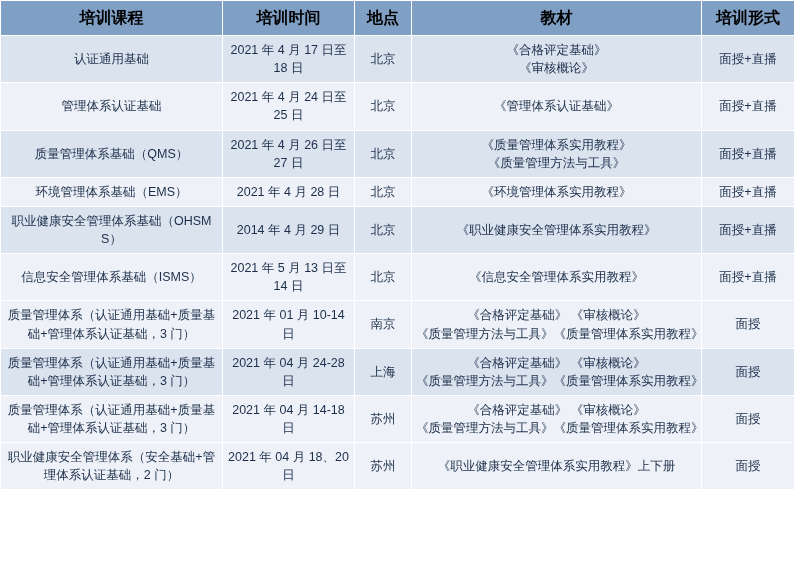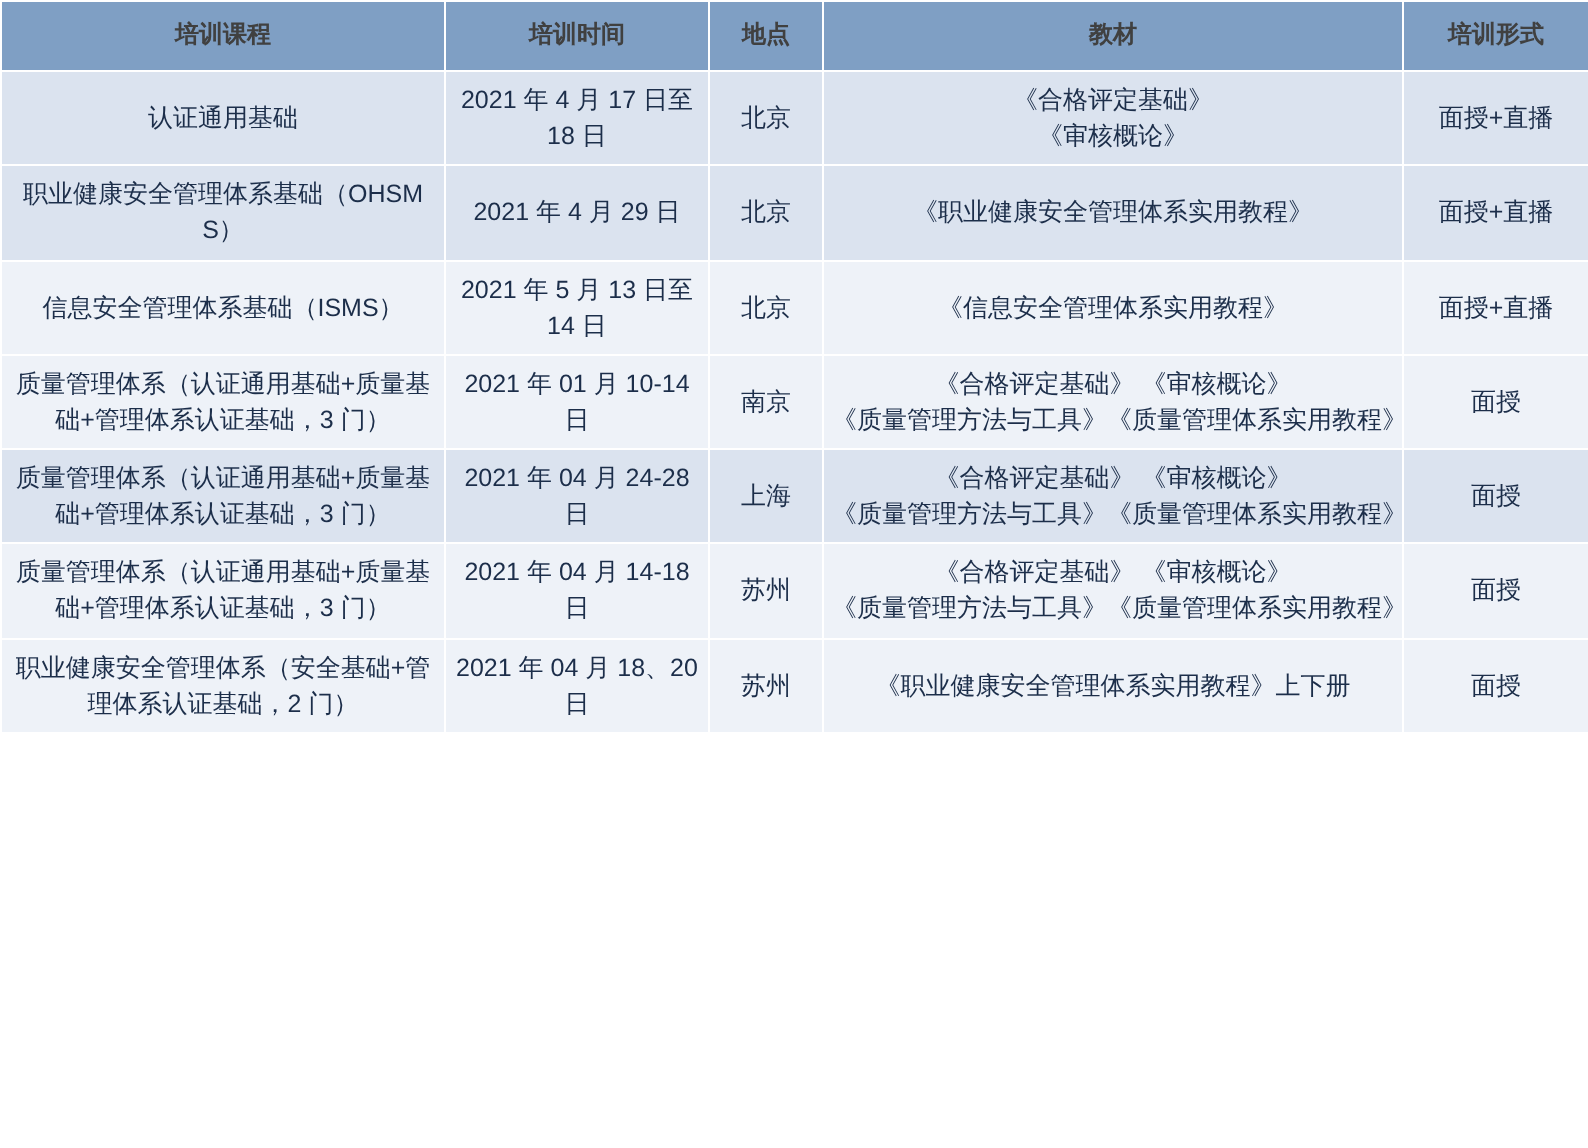--- a/index.html
+++ b/index.html
@@ -24,23 +24,23 @@
     text-align: center;
     vertical-align: middle;
     color: #1c2e4a;
     font-size: 12.5px;
     line-height: 1.45;
     padding: 5px 4px;
     word-break: break-all;
   }
   #training-table thead th {
     background: #7f9fc4;
-    color: #404040;
+    color: #000000;
     font-weight: bold;
-    font-size: 12px;
+    font-size: 16px;
     height: 26px;
     padding: 4px 3px;
   }
   tbody tr.row-odd td {
     background: #dbe3ef;
   }
   tbody tr.row-even td {
     background: #eef2f8;
   }
   td.col-course {
@@ -98,23 +98,51 @@
       <tr class="row-odd">
         <td class="col-course">认证通用基础</td>
         <td class="col-time">2021 年 4 月 17 日至 18 日</td>
         <td class="col-place">北京</td>
         <td class="col-material">
           <span class="mat-line">《合格评定基础》</span>
           <span class="mat-line">《审核概论》</span>
         </td>
         <td class="col-mode">面授+直播</td>
       </tr>
+      <tr class="row-even">
+        <td class="col-course">管理体系认证基础</td>
+        <td class="col-time">2021 年 4 月 24 日至 25 日</td>
+        <td class="col-place">北京</td>
+        <td class="col-material">
+          <span class="mat-line">《管理体系认证基础》</span>
+        </td>
+        <td class="col-mode">面授+直播</td>
+      </tr>
+      <tr class="row-odd">
+        <td class="col-course">质量管理体系基础（QMS）</td>
+        <td class="col-time">2021 年 4 月 26 日至 27 日</td>
+        <td class="col-place">北京</td>
+        <td class="col-material">
+          <span class="mat-line">《质量管理体系实用教程》</span>
+          <span class="mat-line">《质量管理方法与工具》</span>
+        </td>
+        <td class="col-mode">面授+直播</td>
+      </tr>
+      <tr class="row-even">
+        <td class="col-course">环境管理体系基础（EMS）</td>
+        <td class="col-time">2021 年 4 月 28 日</td>
+        <td class="col-place">北京</td>
+        <td class="col-material">
+          <span class="mat-line">《环境管理体系实用教程》</span>
+        </td>
+        <td class="col-mode">面授+直播</td>
+      </tr>
       <tr class="row-odd">
         <td class="col-course">职业健康安全管理体系基础（OHSMS）</td>
-        <td class="col-time">2021 年 4 月 29 日</td>
+        <td class="col-time">2014 年 4 月 29 日</td>
         <td class="col-place">北京</td>
         <td class="col-material">
           <span class="mat-line">《职业健康安全管理体系实用教程》</span>
         </td>
         <td class="col-mode">面授+直播</td>
       </tr>
       <tr class="row-even">
         <td class="col-course">信息安全管理体系基础（ISMS）</td>
         <td class="col-time">2021 年 5 月 13 日至 14 日</td>
         <td class="col-place">北京</td>

